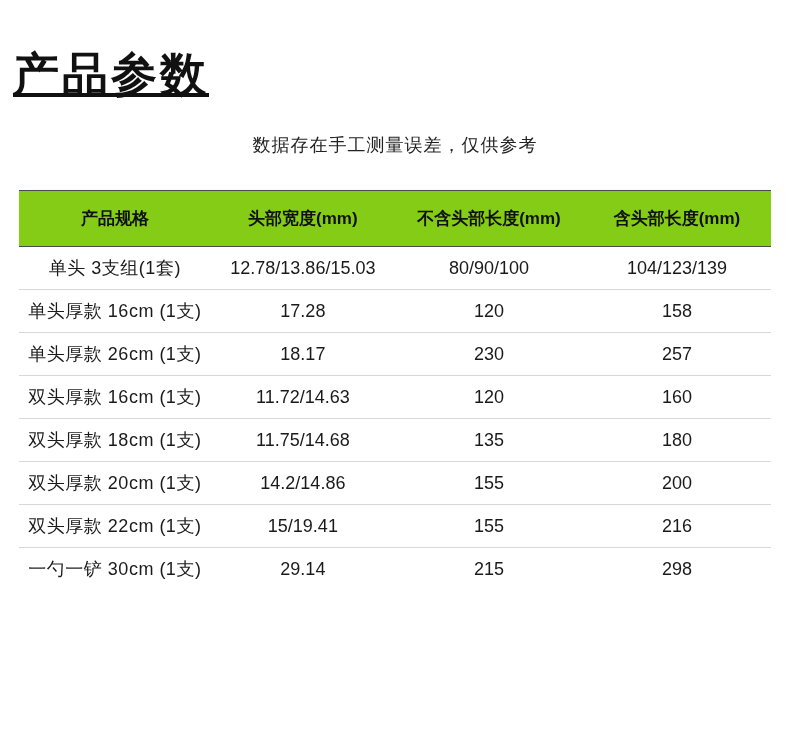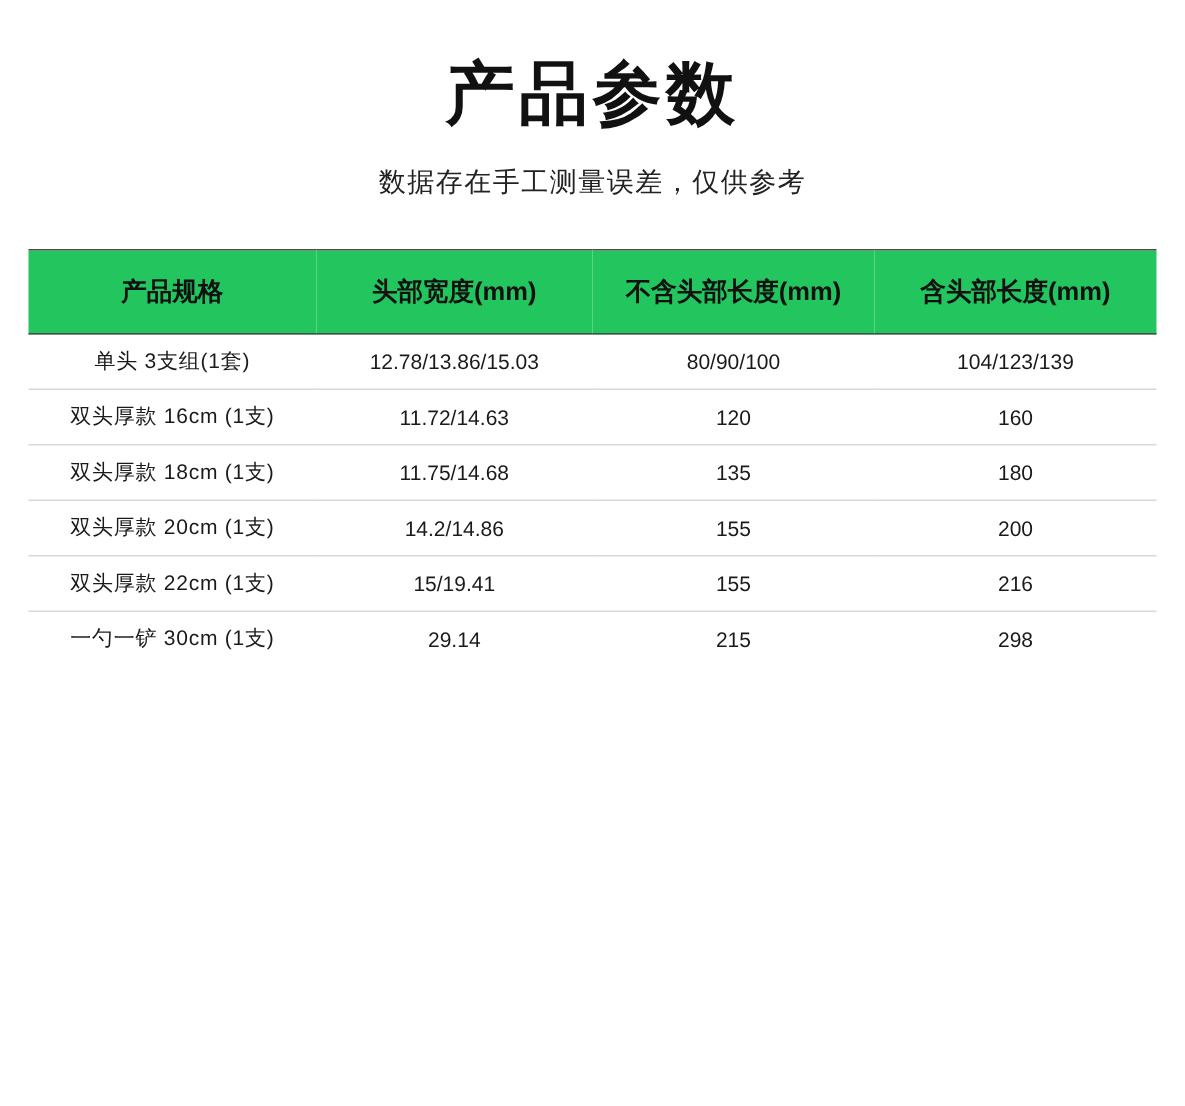--- a/index.html
+++ b/index.html
@@ -14,28 +14,29 @@
     color: #1a1a1a;
     overflow: hidden;
   }
   .page {
     width: 790px;
     height: 737px;
     box-sizing: border-box;
     position: relative;
   }
   .title {
-    text-align: center;
+    text-align: left;
     font-size: 46px;
     font-weight: bold;
     letter-spacing: 3px;
     color: #111111;
-    margin: 1px;
+    margin: 13px;
     padding-top: 34px;
     line-height: 1.2;
+    text-decoration: underline;
   }
   .subtitle {
     text-align: center;
     font-size: 18px;
     color: #222222;
     margin: 0;
     padding-top: 18px;
     letter-spacing: 1px;
   }
   .table-wrap {
@@ -49,25 +50,25 @@
     table-layout: fixed;
   }
   table.params thead th {
     font-size: 17px;
     font-weight: bold;
     color: #111111;
     padding: 16px 2px 16px 2px;
     text-align: center;
     border-top: 1.5px solid #4a4a4a;
     border-bottom: 1.5px solid #4a4a4a;
-    background: #22c55e;
+    background: #84cc16;
     white-space: nowrap;
   }
   table.params tbody td {
-    font-size: 14px;
+    font-size: 18px;
     color: #1a1a1a;
     text-align: center;
     padding: 9px 2px 9px 2px;
     border-bottom: 1px solid #d8d8d8;
     white-space: nowrap;
   }
   table.params tbody tr:last-child td {
     border-bottom: none;
   }
   col.c1 { width: 25.5%; }
@@ -103,20 +104,32 @@
         </tr>
       </thead>
       <tbody>
         <tr>
           <td class="spec-cell">单头 3支组(1套)</td>
           <td>12.78/13.86/15.03</td>
           <td>80/90/100</td>
           <td>104/123/139</td>
         </tr>
         <tr>
+          <td class="spec-cell">单头厚款 16cm (1支)</td>
+          <td>17.28</td>
+          <td>120</td>
+          <td>158</td>
+        </tr>
+        <tr>
+          <td class="spec-cell">单头厚款 26cm (1支)</td>
+          <td>18.17</td>
+          <td>230</td>
+          <td>257</td>
+        </tr>
+        <tr>
           <td class="spec-cell">双头厚款 16cm (1支)</td>
           <td>11.72/14.63</td>
           <td>120</td>
           <td>160</td>
         </tr>
         <tr>
           <td class="spec-cell">双头厚款 18cm (1支)</td>
           <td>11.75/14.68</td>
           <td>135</td>
           <td>180</td>

